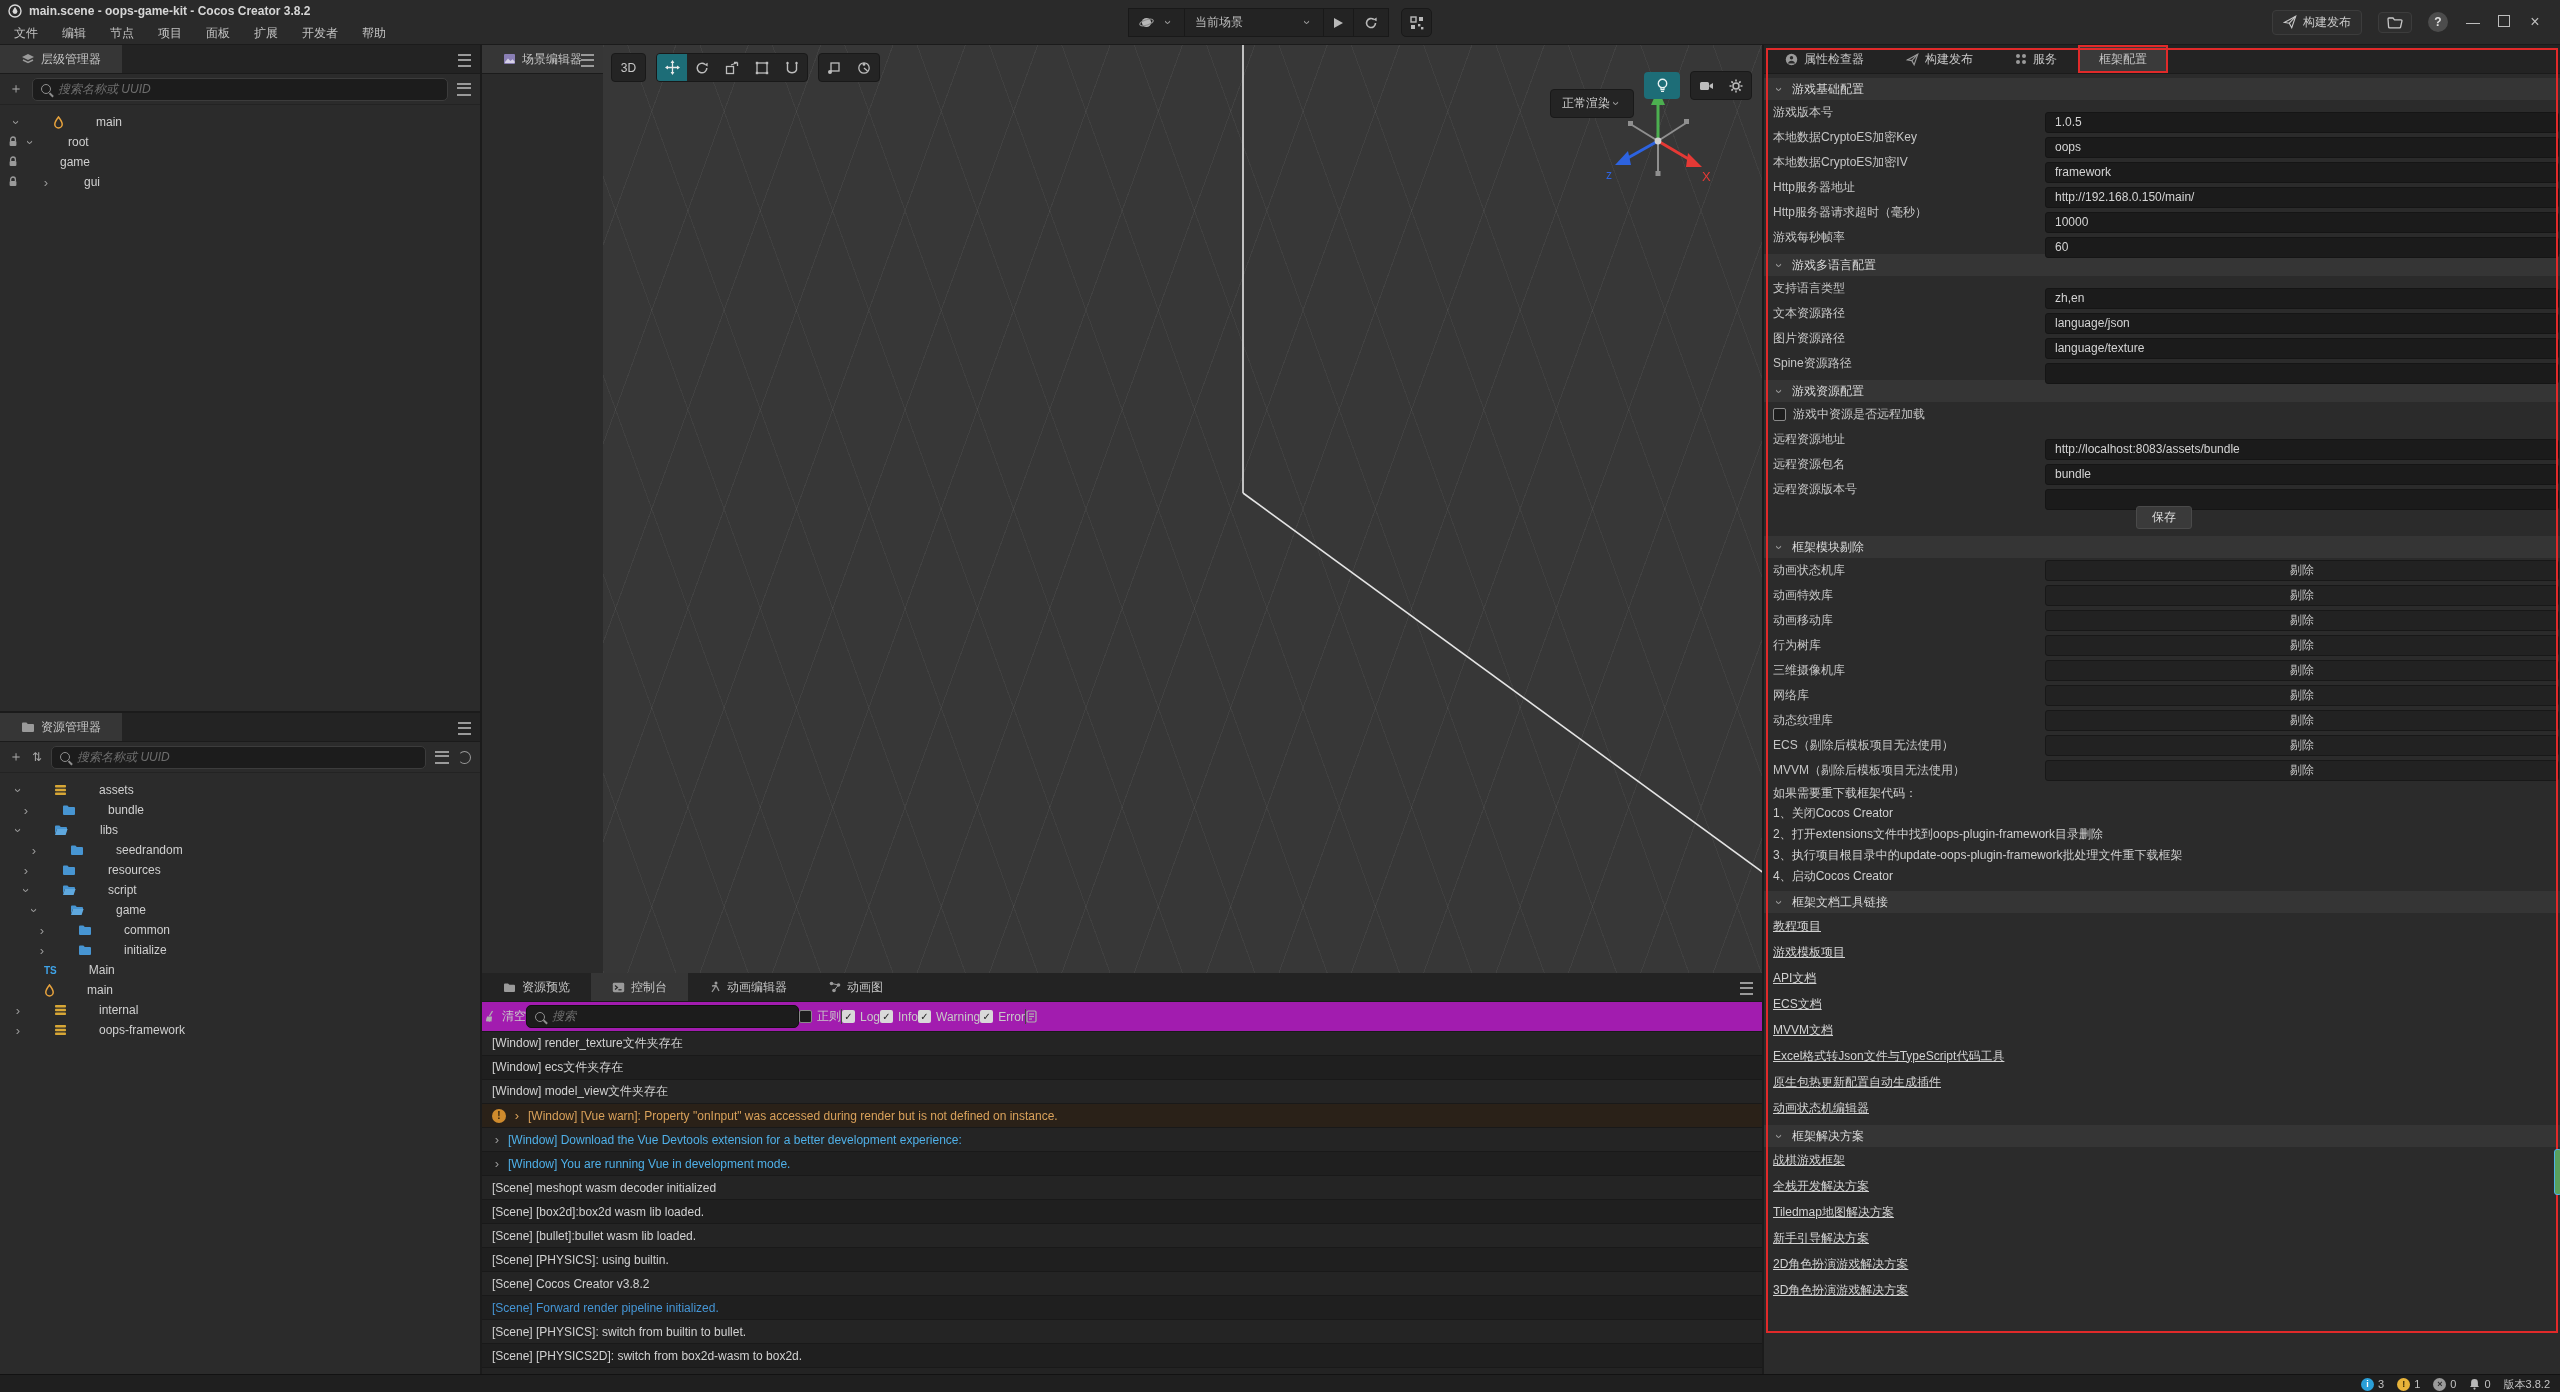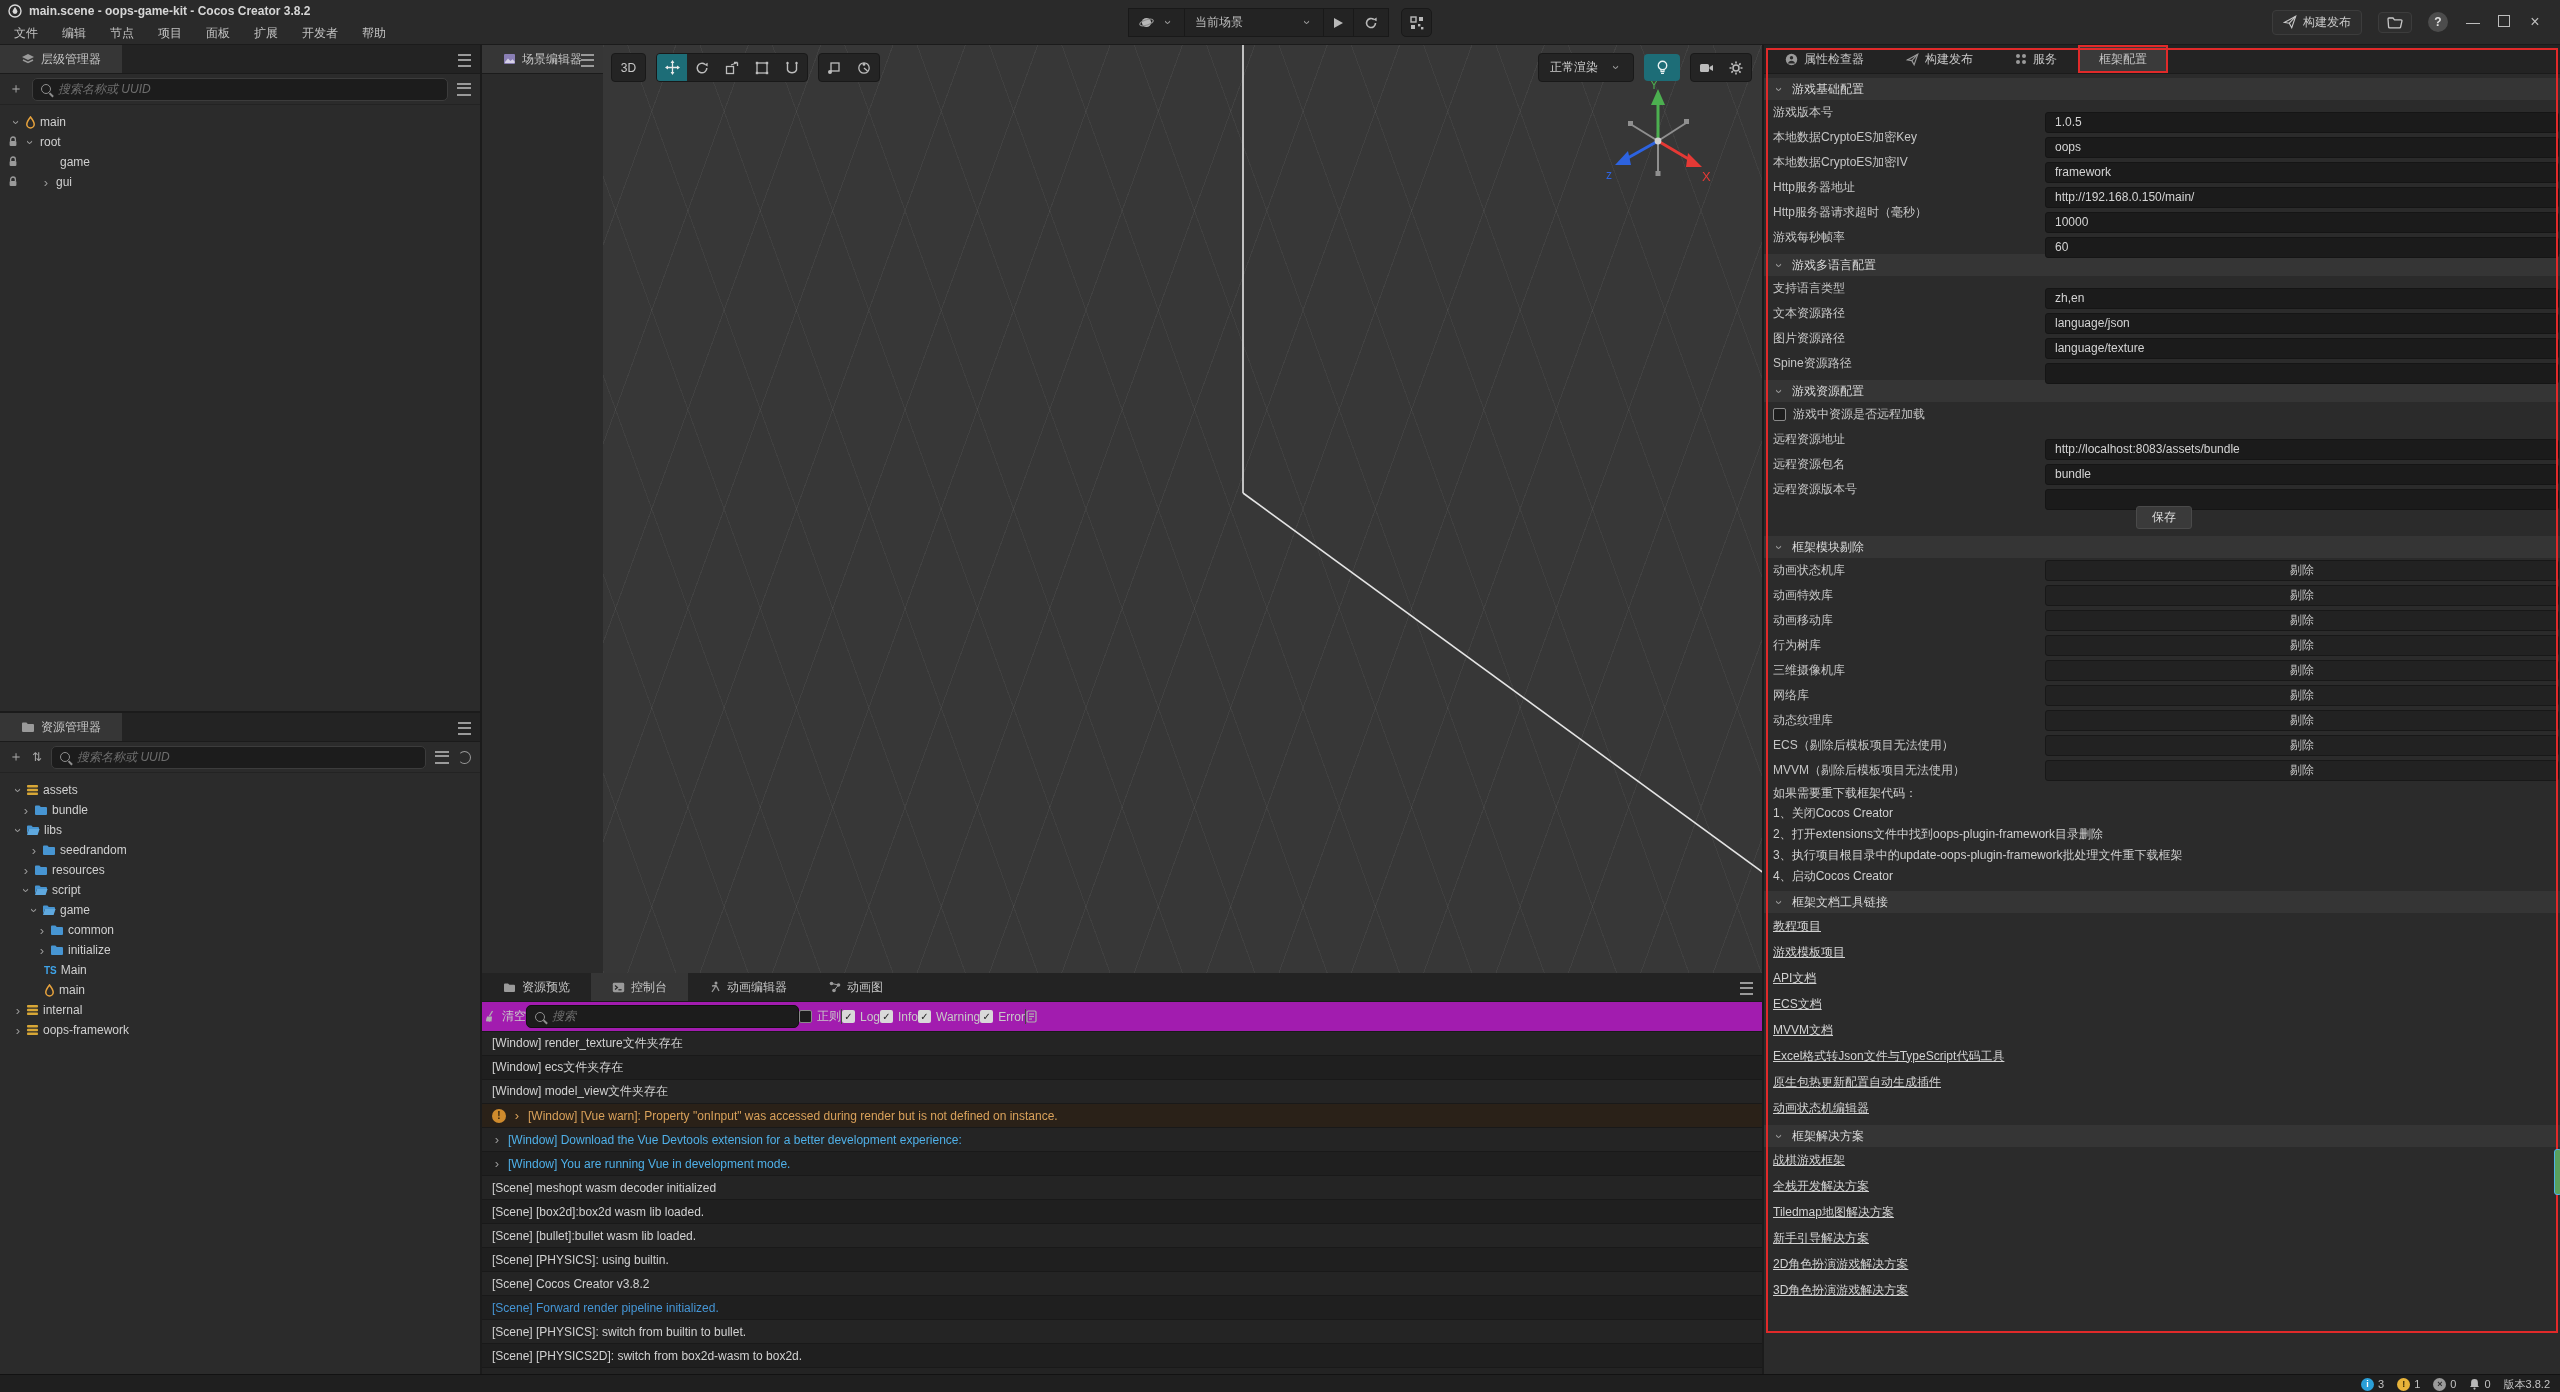--- a/index.html
+++ b/index.html
@@ -37,39 +37,39 @@
   .mag{width:8px;height:8px;border:1.5px solid #8f8f8f;border-radius:50%;position:relative;flex:none;display:inline-block;}
   .mag::after{content:'';position:absolute;width:5px;height:1.5px;background:#8f8f8f;transform:rotate(45deg);right:-4px;bottom:-2px;}
   .chev{display:inline-block;color:#9a9a9a;font-size:13px;line-height:1;width:12px;text-align:center;transform-origin:center;}
   .chev.down{transform:rotate(90deg);}
   .refresh-ic{width:11px;height:11px;border:1.6px solid #9a9a9a;border-radius:50%;border-left-color:transparent;display:inline-block;}
   
   .left-col{width:480px;flex:none;display:flex;flex-direction:column;border-right:2px solid #1b1b1b;background:#2b2b2b;}
   .hierarchy{height:666px;flex:none;display:flex;flex-direction:column;border-bottom:2px solid #1b1b1b;}
   .assets{flex:1;display:flex;flex-direction:column;}
   .tree{padding-top:7px;}
-  .tree-row{height:20px;display:flex;align-items:center;color:#d0d0d0;position:relative;}
+  .tree-row{height:20px;display:flex;align-items:center;color:#d0d0d0;position:relative;gap:28px;}
   .tree-label{padding-left:4px;}
   .lockg{position:absolute;left:8px;top:4px;}
   .ts-ic{color:#3fa3e8;font-weight:bold;font-size:10px;letter-spacing:0;}
   
   .center-col{width:1280px;flex:none;display:flex;flex-direction:column;border-right:2px solid #1b1b1b;}
   .scene{height:928px;flex:none;display:flex;flex-direction:row;position:relative;}
   .viewport{flex:1;position:relative;background:#373737;overflow:hidden;
     background-image:
       repeating-linear-gradient(110deg, rgba(255,255,255,0.05) 0 1px, transparent 1px 68px),
       repeating-linear-gradient(70deg, rgba(255,255,255,0.045) 0 1px, transparent 1px 68px);}
   .axes-svg{position:absolute;left:0;top:0;}
   .scene-tools-left{position:absolute;left:8px;top:8px;display:flex;gap:10px;z-index:3;}
   .btn3d{width:33px;height:27px;background:#242424;border:1px solid #191919;border-radius:4px;color:#c8c8c8;display:flex;align-items:center;justify-content:center;}
   .tool-group{display:flex;background:#242424;border:1px solid #191919;border-radius:4px;overflow:hidden;}
   .tool-btn{width:30px;height:27px;display:flex;align-items:center;justify-content:center;color:#bdbdbd;}
   .tool-btn.active{background:#1d6d77;}
   .scene-tools-right{position:absolute;right:10px;top:8px;display:flex;gap:10px;align-items:center;z-index:3;}
-  .render-select{background:#242424;border:1px solid #191919;border-radius:4px;height:27px;display:flex;align-items:center;gap:12px;padding:0 11px;color:#cccccc;}
+  .render-select{background:#242424;border:1px solid #191919;border-radius:4px;height:27px;display:flex;align-items:center;gap:0;padding:0 11px;color:#cccccc;margin-top:36px;}
   .bulb-btn{width:36px;height:27px;background:#1d6d77;border-radius:4px;display:flex;align-items:center;justify-content:center;}
   .gizmo{position:absolute;right:44px;top:34px;z-index:2;}
   
   .console{flex:1;display:flex;flex-direction:column;background:#232323;min-height:0;}
   .console-toolbar{height:29px;display:flex;align-items:center;padding:0 2px;border-bottom:1px solid #191919;background:#a21caf;flex:none;}
   .c-search{width:255px;height:21px;background:#1c1c1c;border:1px solid #101010;border-radius:5px;display:flex;align-items:center;gap:7px;padding:0 8px;}
   .vdiv{width:1px;height:15px;background:#454545;}
   .chk{display:flex;align-items:center;gap:5px;color:#c8c8c8;}
   .cbox{width:13px;height:13px;border-radius:2px;flex:none;}
   .cbox.checked{background:#d9d9d9;color:#1d1d1d;display:flex;align-items:center;justify-content:center;font-size:10px;font-weight:bold;}

